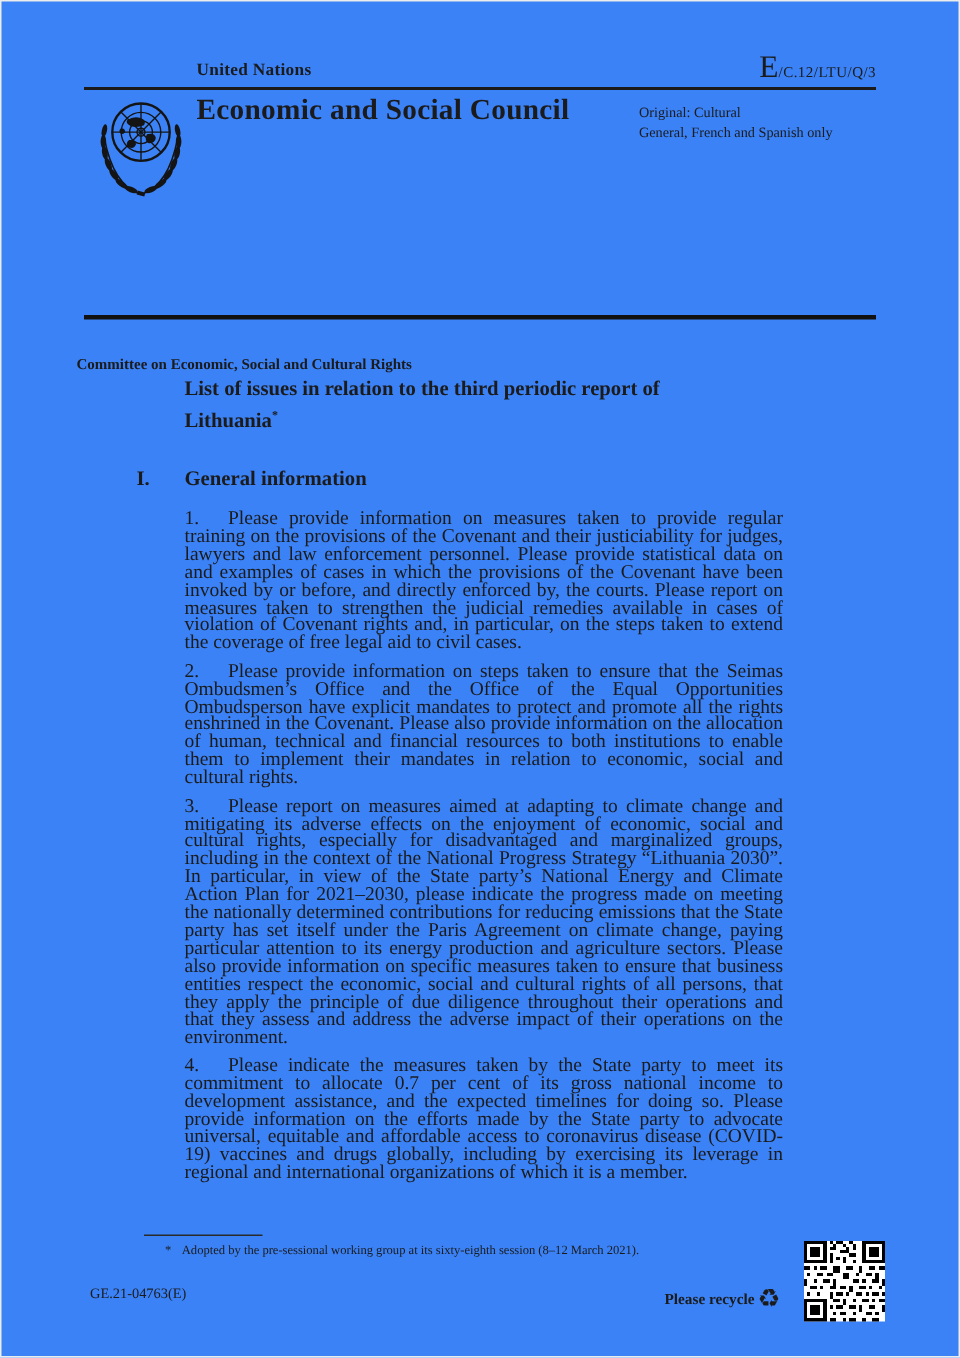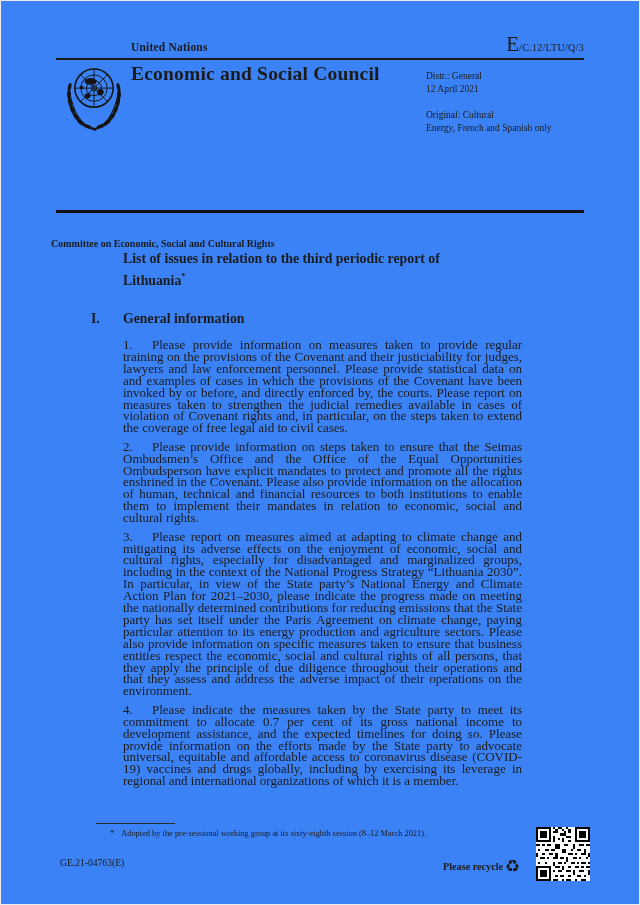--- a/index.html
+++ b/index.html
@@ -95,26 +95,22 @@
         <ellipse cx="87" cy="36.5" rx="6.5" ry="2.6" transform="rotate(-102 87 36.5)"></ellipse>
         <rect x="46" y="98" width="8" height="4" transform="rotate(15 50 100)"></rect>
       </g>
     </svg>
   </div>
 
   <div class="council-title">Economic and Social Council</div>
 
   <div class="distr-block">
     <div class="group">
-      <div>Distr.: General</div>
-      <div>12 April 2021</div>
-    </div>
-    <div class="group">
       <div>Original: Cultural</div>
-      <div>Energy, French and Spanish only</div>
+      <div>General, French and Spanish only</div>
     </div>
   </div>
 
   <div class="rule-thick"></div>
   <div class="committee">Committee on Economic, Social and Cultural Rights</div>
 
   <div class="doc-title">
     <span>List of issues in relation to the third periodic report of Lithuania</span><sup>*</sup>
   </div>
 

